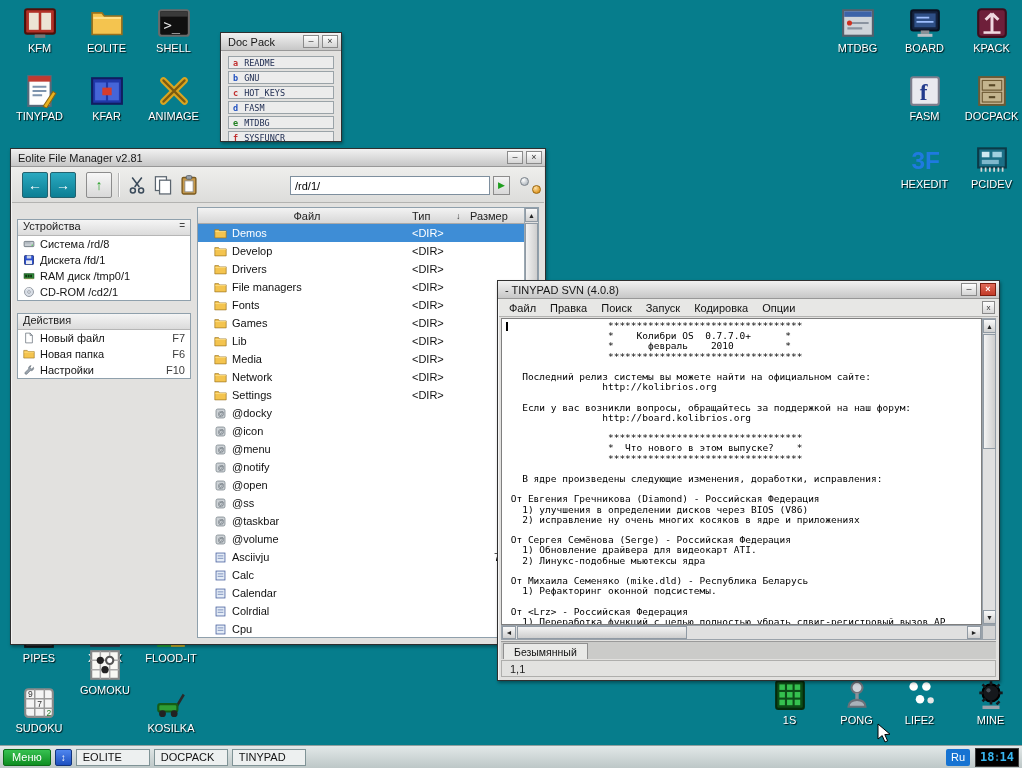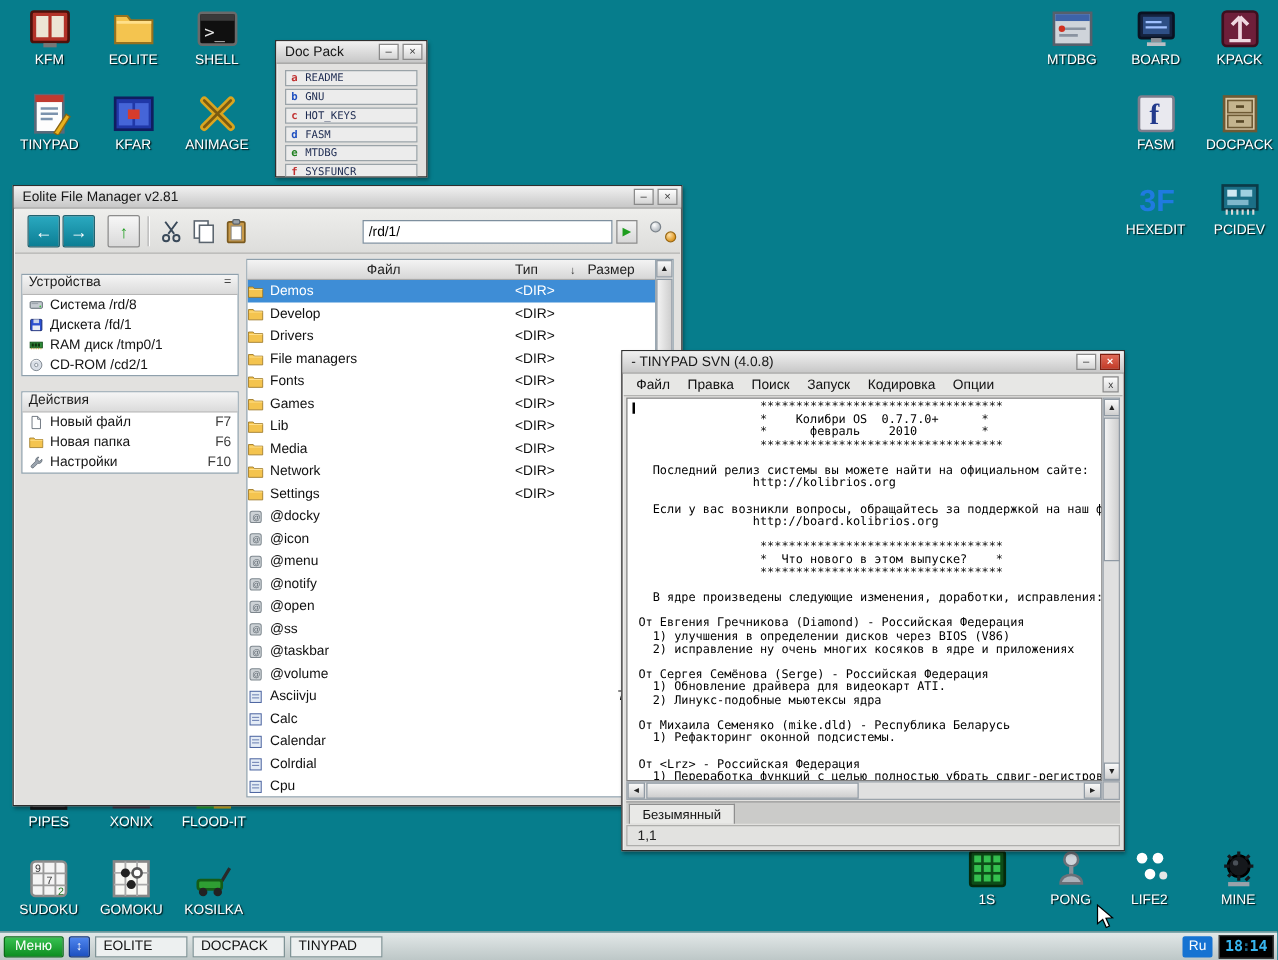--- a/index.html
+++ b/index.html
@@ -50,34 +50,34 @@
 .dev-item,.act-item{height:16px;display:flex;align-items:center;padding:0 5px;font-size:11px;color:#141414;gap:5px;white-space:nowrap;}
 .dev-item .ic,.act-item .ic{width:12px;height:12px;flex:none;}
 .act-key{margin-left:auto;color:#3c3c3c;}
 .e-files{position:absolute;left:186px;top:58px;right:6px;bottom:6px;background:#fff;border:1px solid #8fa0ac;}
 .lhead{position:absolute;left:0;top:0;right:14px;height:16px;background:linear-gradient(#f3f3f3,#d7d7d7);border-bottom:1px solid #a9a9a9;display:flex;align-items:center;font-size:11px;color:#222;padding-left:4px;}
 .h-file{flex:1;text-align:center;}
 .h-type{width:44px;text-align:left;}
 .h-sort{width:14px;font-size:9px;color:#333;}
 .h-size{width:54px;}
 .e-rows{position:absolute;left:0;top:16px;right:14px;bottom:0;overflow:hidden;}
-.erow{display:flex;align-items:center;height:18px;font-size:11px;color:#101010;padding-left:0;white-space:nowrap;}
+.erow{display:flex;align-items:center;height:18px;font-size:11px;color:#101010;padding-left:16px;white-space:nowrap;}
 .erow .ic{width:13px;height:13px;margin-right:5px;flex:none;}
 .erow .nm{flex:1;overflow:hidden;}
 .erow .tp{width:58px;}
 .erow .sz{width:54px;text-align:center;}
 .erow.sel{background:var(--selection-bg,#3E8DD6);color:#fff;}
 .vscroll{position:absolute;top:0;right:0;bottom:0;width:14px;background:#e0e0e0;border-left:1px solid #9aa8b2;}
 .sbtn{position:absolute;left:0;width:13px;height:14px;font-size:7px;line-height:13px;text-align:center;background:linear-gradient(#fafafa,#cfcfcf);border:1px solid #909aa4;color:#222;padding:0;}
 .sbtn.top{top:0;}
 .sbtn.bot{bottom:0;}
 .sthumb{position:absolute;left:0;width:13px;background:linear-gradient(90deg,#f3f3f3,#cecece);border:1px solid #909aa4;}
 
 
-#tinypad{left:497px;top:280px;width:403px;height:401px;z-index:20;}
+#tinypad{left:497px;top:280px;width:503px;height:401px;z-index:20;}
 .menubar{position:absolute;left:1px;right:1px;top:18px;height:18px;background:#e7e7e5;border-bottom:1px solid #b3b3b1;display:flex;align-items:center;font-size:11px;color:#111;padding-left:3px;}
 .mitem{padding:0 7px;}
 .tp-x{position:absolute;right:4px;top:2px;width:13px;height:13px;border:1px solid #8a8a8a;background:linear-gradient(#fdfdfd,#d6d6d6);font-size:8px;line-height:11px;text-align:center;color:#333;padding:0;}
 .tp-text{position:absolute;left:3px;top:37px;right:17px;height:307px;background:#fff;border:1px solid #7f7f7f;overflow:hidden;}
 .tp-text pre{font-family:"DejaVu Sans Mono",monospace;font-size:9.5px;line-height:10.2px;color:#000;padding:2px 0 0 3px;}
 .caret{position:absolute;left:4px;top:3px;width:2px;height:9px;background:#000;}
 .tp-vscroll{position:absolute;right:3px;top:37px;width:14px;height:307px;background:#e0e0e0;border:1px solid #9aa2aa;}
 .tp-hscroll{position:absolute;left:3px;right:17px;top:344px;height:15px;background:#e0e0e0;border:1px solid #9aa2aa;}
 .hbtn{position:absolute;top:0;width:14px;height:13px;font-size:7px;line-height:12px;text-align:center;background:linear-gradient(#fafafa,#cfcfcf);border:1px solid #909aa4;color:#222;padding:0;}
 .hbtn.left{left:0;}
@@ -771,21 +771,21 @@
         <svg viewBox="0 0 16 16">
           <rect x="1.5" y="1.5" width="13" height="13" rx="1.5" fill="#f4f4f4" stroke="#8a8a8a"></rect>
           <path d="M1.5 6h13M1.5 10.5h13M6 1.5v13M10.5 1.5v13" stroke="#9a9a9a" stroke-width=".7"></path>
           <text x="2.8" y="5.4" font-size="4" fill="#333">9</text>
           <text x="7.2" y="9.8" font-size="4" fill="#333">7</text>
           <text x="11.5" y="14.2" font-size="4" fill="#2a7d2a">2</text>
         </svg>
       </span>
       <div class="lbl">SUDOKU</div>
     </div>
-    <div class="dicon" style="left: 72px; top: 686px; width: 66px;">
+    <div class="dicon" style="left: 72px; top: 648px; width: 66px;">
       <span class="ic" style="width: 34px; height: 34px;">
         <svg viewBox="0 0 16 16">
           <rect x="1.5" y="1.5" width="13" height="13" fill="#f8f8f4" stroke="#888"></rect>
           <path d="M1.5 5.8h13M1.5 10.2h13M5.8 1.5v13M10.2 1.5v13" stroke="#aaa" stroke-width=".7"></path>
           <circle cx="5.8" cy="5.8" r="1.7" fill="#222"></circle>
           <circle cx="10.2" cy="5.8" r="1.7" fill="#fff" stroke="#555"></circle>
           <circle cx="8" cy="10.2" r="1.7" fill="#222"></circle>
         </svg>
       </span>
       <div class="lbl">GOMOKU</div>

